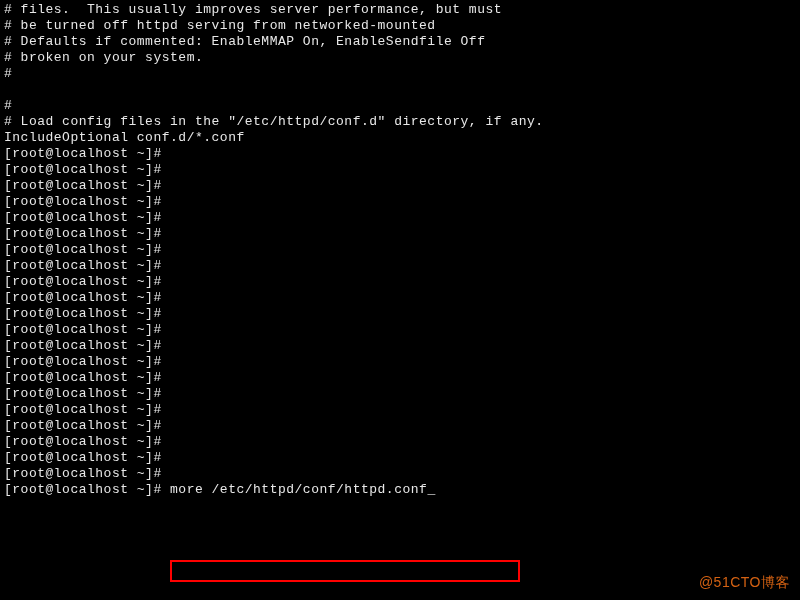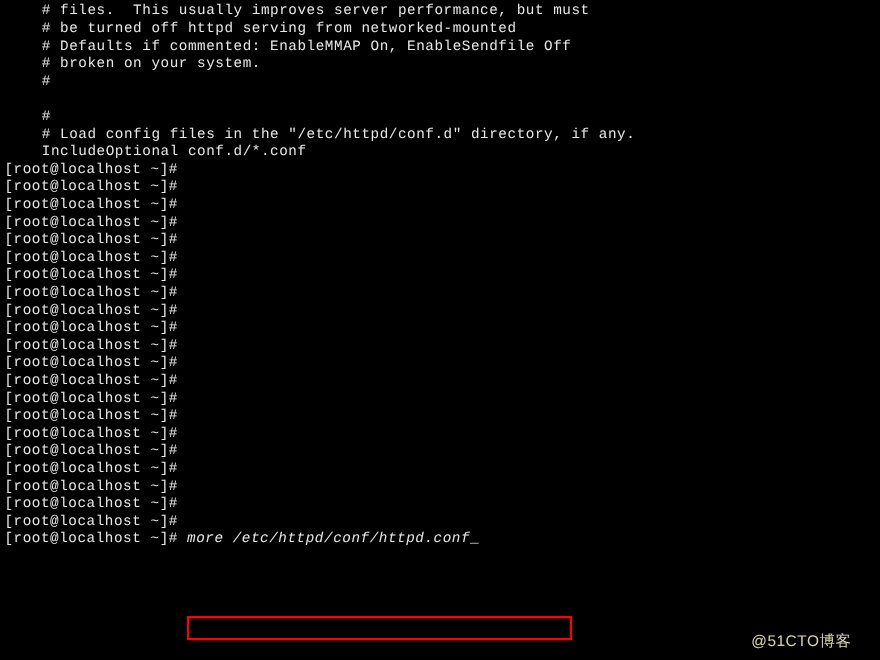--- a/index.html
+++ b/index.html
@@ -9,35 +9,35 @@
       font-family: "Courier New", monospace;
       font-size: 13px;
       line-height: 16px;
       width: 800px;
       height: 600px;
       overflow: hidden;
       position: relative;
       padding: 2px 4px;
       letter-spacing: 0.5px;
     }
-    .line { white-space: pre; height: 16px; margin-left: 34px; }
+    .line { white-space: pre; height: 16px; }
     .prompt-line { white-space: pre; height: 16px; display: flex; }
     .prompt { white-space: pre; }
-    .cmd { white-space: pre; font-style: italic; }
+    .cmd { white-space: pre; }
     .highlight-box {
       position: absolute;
       border: 2.5px solid #ff0000;
       pointer-events: none;
       background: transparent;
     }
     .watermark {
       position: absolute;
-      right: 26px;
+      right: 10px;
       bottom: 10px;
-      color: #fef9c3;
+      color: #f97316;
       font-family: Arial, sans-serif;
       font-size: 14px;
       font-weight: 500;
       opacity: 0.85;
     }
   </style>
 </head>
 <body>
 
 <div id="terminal">

